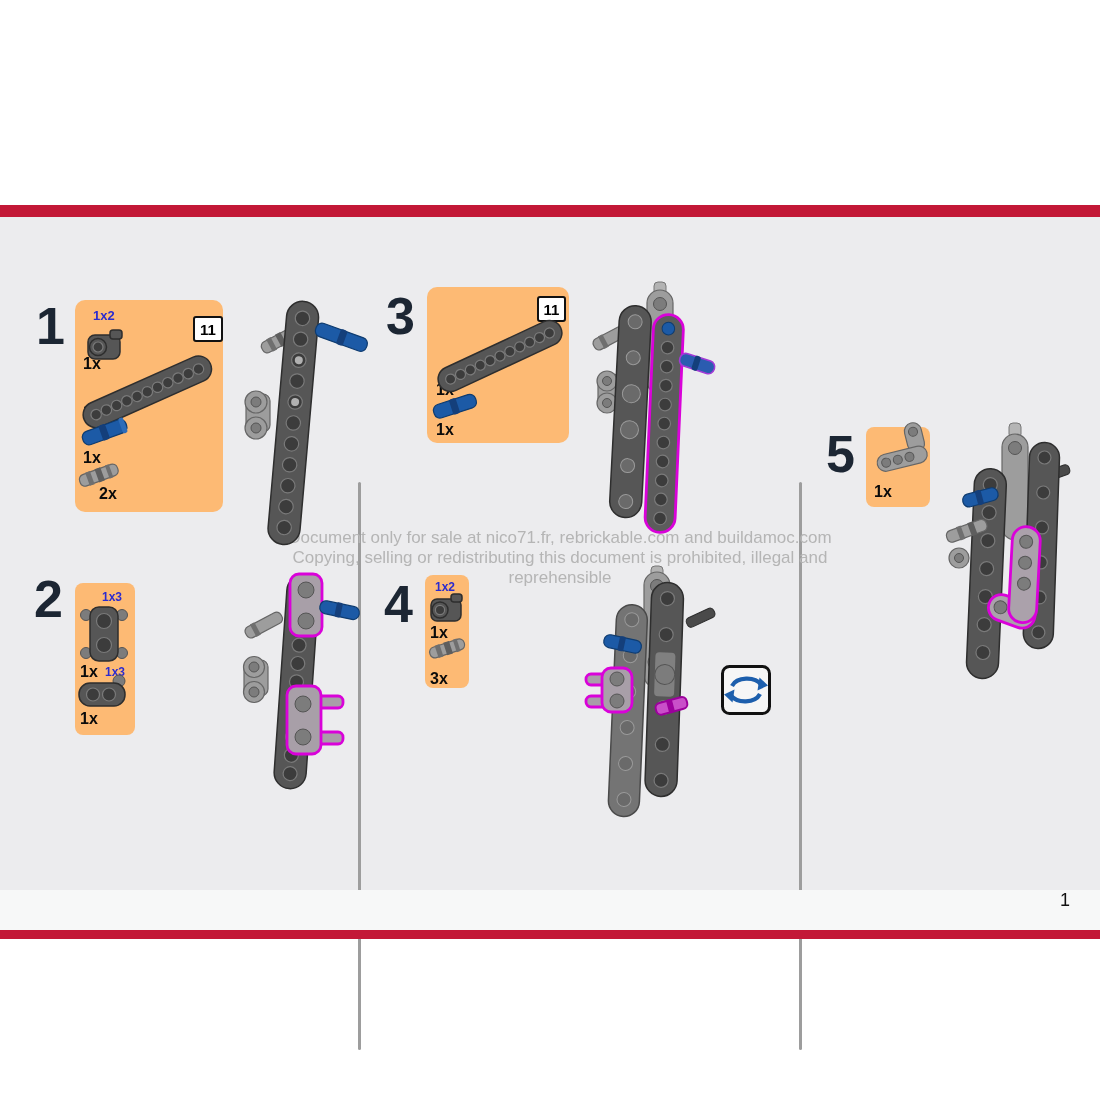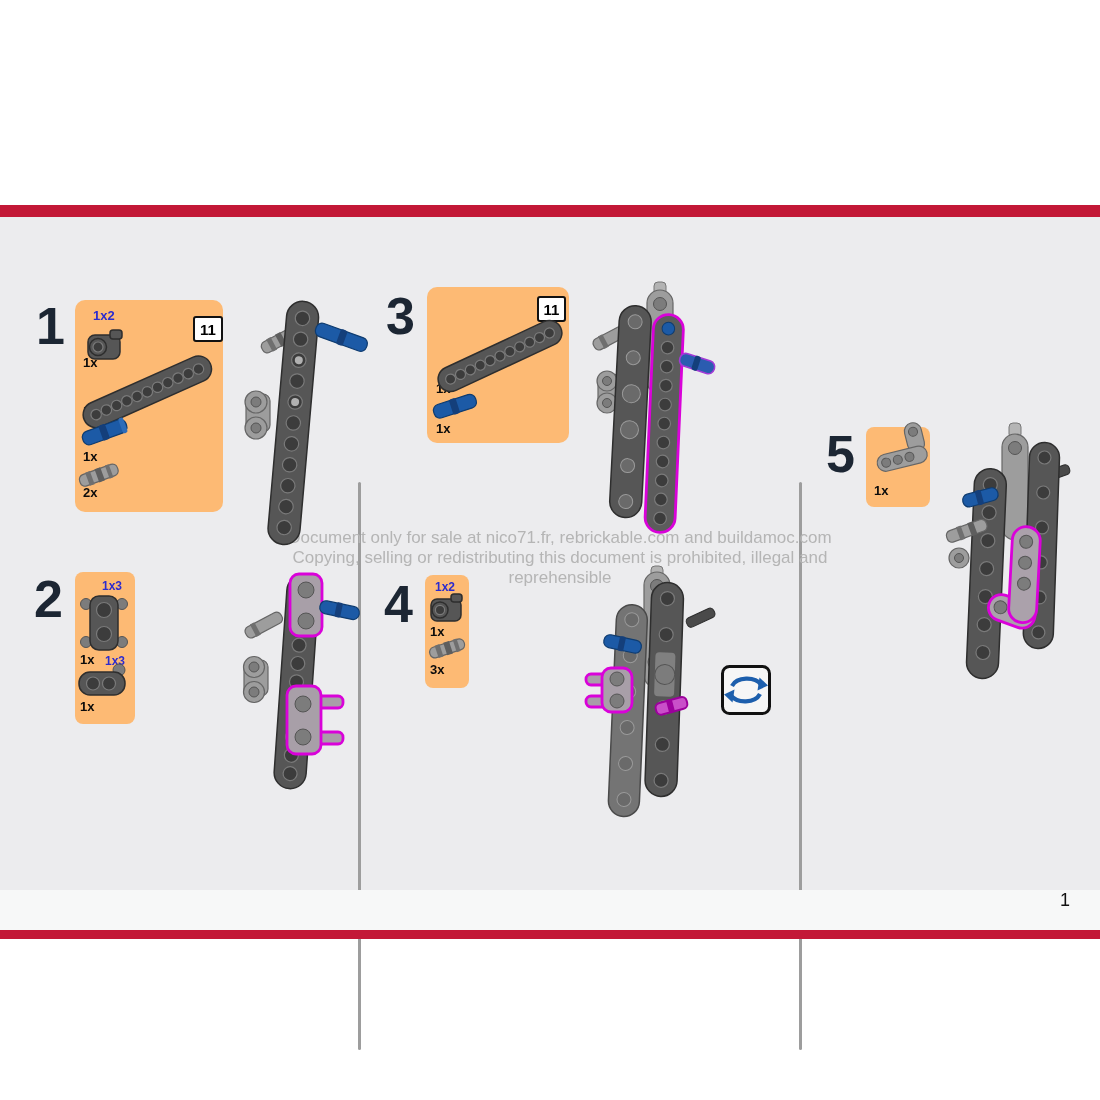--- a/index.html
+++ b/index.html
@@ -6,21 +6,21 @@
   .page{position:relative;width:1100px;height:1100px;background:#ffffff;overflow:hidden;
         font-family:"Liberation Sans",sans-serif;}
   .redbar{position:absolute;left:0;width:1100px;background:#c31837;}
   .redbar.top{top:205px;height:12px;}
   .redbar.bottom{top:930px;height:9px;}
   .content{position:absolute;left:0;top:217px;width:1100px;height:673px;background:#ececee;}
   .footband{position:absolute;left:0;top:890px;width:1100px;height:40px;background:#f7f8f8;}
   .divider{position:absolute;top:265px;width:3px;height:568px;background:#9d9d9d;border-radius:2px;}
   .stepnum{position:absolute;font-size:52px;font-weight:bold;color:#1c2633;line-height:1;}
   .pbox{position:absolute;background:#fdba74;border-radius:10px;}
-  .cnt{position:absolute;font-size:13px;font-weight:bold;color:#0b0b0b;line-height:1;}
+  .cnt{position:absolute;font-size:16px;font-weight:bold;color:#0b0b0b;line-height:1;}
   .sz{position:absolute;font-size:13px;font-weight:bold;color:#2b2bcf;line-height:1;}
   .badge{position:absolute;background:#fff;border:2px solid #111;border-radius:3px;
          font-weight:bold;font-size:15px;color:#000;display:flex;align-items:center;justify-content:center;}
   .wm{position:absolute;left:270px;top:528px;width:580px;text-align:center;
       font-size:17px;line-height:20px;color:#b5b5b5;}
   .copyr{position:absolute;left:25px;top:902px;font-size:12.5px;color:#111;}
   .pagenum{position:absolute;left:1060px;top:888px;font-size:18px;color:#111;}
   svg{position:absolute;overflow:visible;}
   .pd{fill:#565656;stroke:#2e2e2e;stroke-width:1.5;}
   .ph{fill:#3c3c3c;stroke:#7a7a7a;stroke-width:1.2;}
@@ -49,21 +49,21 @@
     </div>
 
     <span class="stepnum" style="left:36px;top:83px;">1</span>
 
     <div class="pbox" style="left:75px;top:83px;width:148px;height:212px;">
       <span class="sz" style="left:18px;top:9px;">1x2</span>
       <div class="badge" style="left:118px;top:16px;width:26px;height:22px;">11</div>
       <span class="cnt" style="left:8px;top:56px;">1x</span>
       <span class="cnt" style="left:8px;top:104px;">1x</span>
       <span class="cnt" style="left:8px;top:150px;">1x</span>
-      <span class="cnt" style="left:8px;top:186px;text-align:center;">2x</span>
+      <span class="cnt" style="left:24px;top:186px;text-align:center;">2x</span>
       <svg width="148" height="212" viewBox="0 0 148 212">
 
         <g transform="translate(13,33)">
           <rect x="0" y="2" width="32" height="24" rx="7" class="pd"></rect>
           <circle cx="10" cy="14" r="8.5" class="pd"></circle>
           <circle cx="10" cy="14" r="5" class="ph"></circle>
           <rect x="22" y="-3" width="12" height="9" rx="3" class="pd"></rect>
         </g>
 
         <g transform="translate(4,108) rotate(-24)">
@@ -126,21 +126,21 @@
         <circle cx="16" cy="101" r="4" fill="#efefef" opacity="0.65"></circle>
       </g>
       <g transform="translate(86,40) rotate(20)">
         <rect x="0" y="-7" width="54" height="14" rx="6" class="bp"></rect>
         <rect x="24" y="-8" width="7" height="16" rx="2" fill="#143f7b"></rect>
       </g>
     </svg>
 
     <span class="stepnum" style="left:34px;top:356px;">2</span>
 
-    <div class="pbox" style="left:75px;top:355px;width:60px;height:152px;border-radius:8px;">
+    <div class="pbox" style="left:75px;top:366px;width:60px;height:152px;border-radius:8px;">
       <span class="sz" style="left:27px;top:8px;font-size:12px;">1x3</span>
       <span class="cnt" style="left:5px;top:81px;">1x</span>
       <span class="sz" style="left:30px;top:83px;font-size:12px;">1x3</span>
       <span class="cnt" style="left:5px;top:128px;">1x</span>
       <svg width="60" height="152" viewBox="0 0 60 152">
 
         <g transform="translate(5,24)">
           <circle cx="6" cy="8" r="5.5" class="plh"></circle>
             <circle cx="42" cy="8" r="5.5" class="plh"></circle>
           <circle cx="6" cy="46" r="5.5" class="plh"></circle>
@@ -278,21 +278,21 @@
         <rect x="0" y="-6.5" width="36" height="13" rx="6" fill="#2b5cb0" stroke="#a23ad6" stroke-width="1.6"></rect>
         <rect x="14" y="-7.5" width="6" height="15" rx="2" fill="#143f7b"></rect>
       </g>
     </svg>
 
     <span class="stepnum" style="left:384px;top:361px;">4</span>
 
     <div class="pbox" style="left:425px;top:358px;width:44px;height:113px;border-radius:8px;">
       <span class="sz" style="left:10px;top:6px;font-size:12px;">1x2</span>
       <span class="cnt" style="left:5px;top:50px;">1x</span>
-      <span class="cnt" style="left:5px;top:88px;">3x</span>
+      <span class="cnt" style="left:5px;top:96px;">3x</span>
       <svg width="44" height="113" viewBox="0 0 44 113">
         <g transform="translate(6,22)">
           <rect x="0" y="2" width="30" height="22" rx="6" class="pd"></rect>
           <circle cx="9" cy="13" r="8" class="pd"></circle>
           <circle cx="9" cy="13" r="4.6" class="ph"></circle>
           <rect x="20" y="-3" width="11" height="8" rx="3" class="pd"></rect>
         </g>
         <g transform="translate(5,79) rotate(-18)">
           <rect x="0" y="-5.5" width="36" height="11" rx="5" class="pl"></rect>
           <rect x="7" y="-6.5" width="5" height="13" fill="#6f6f6f"></rect>

